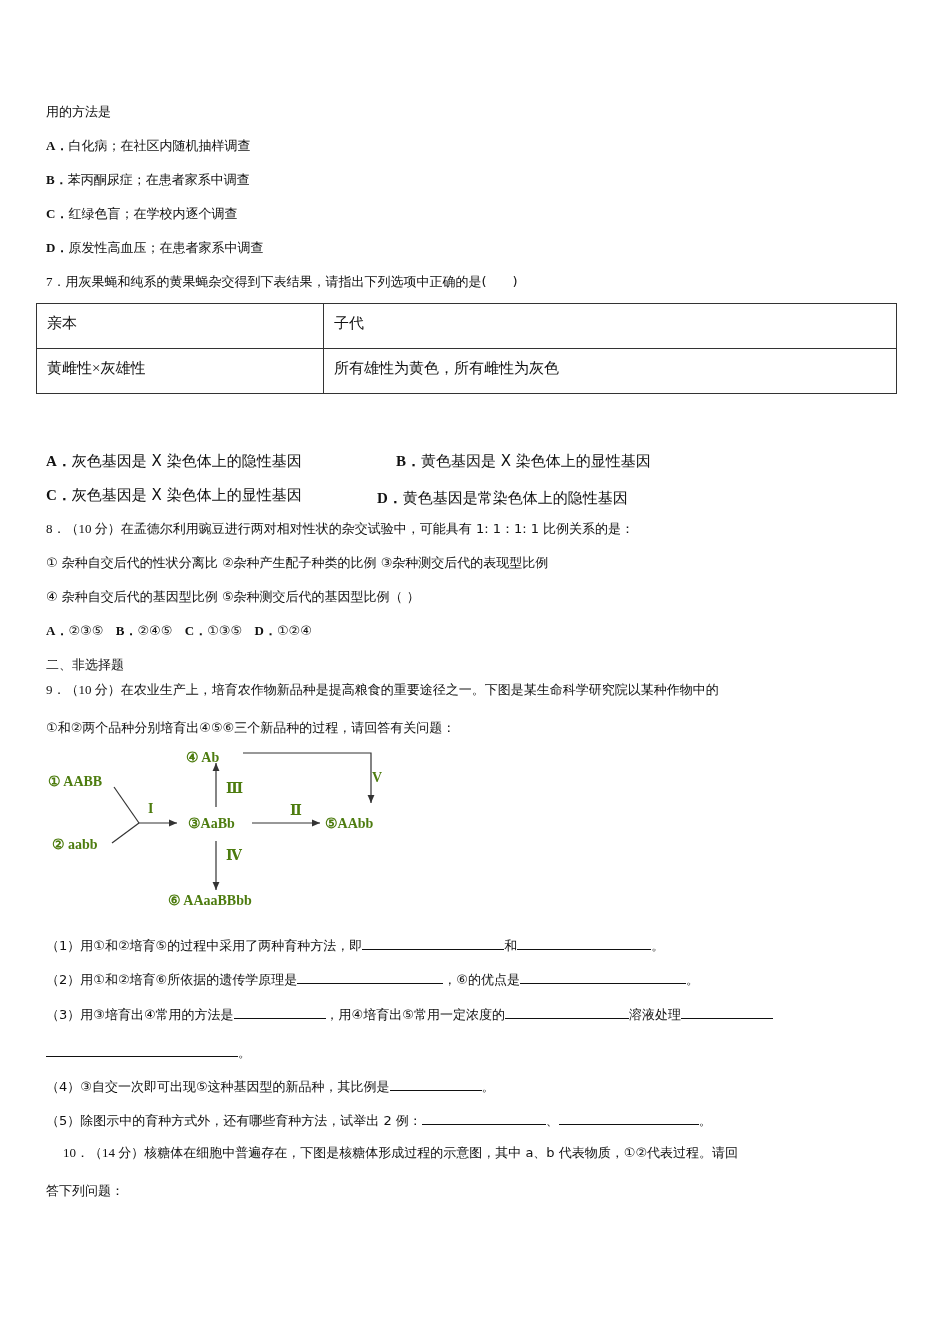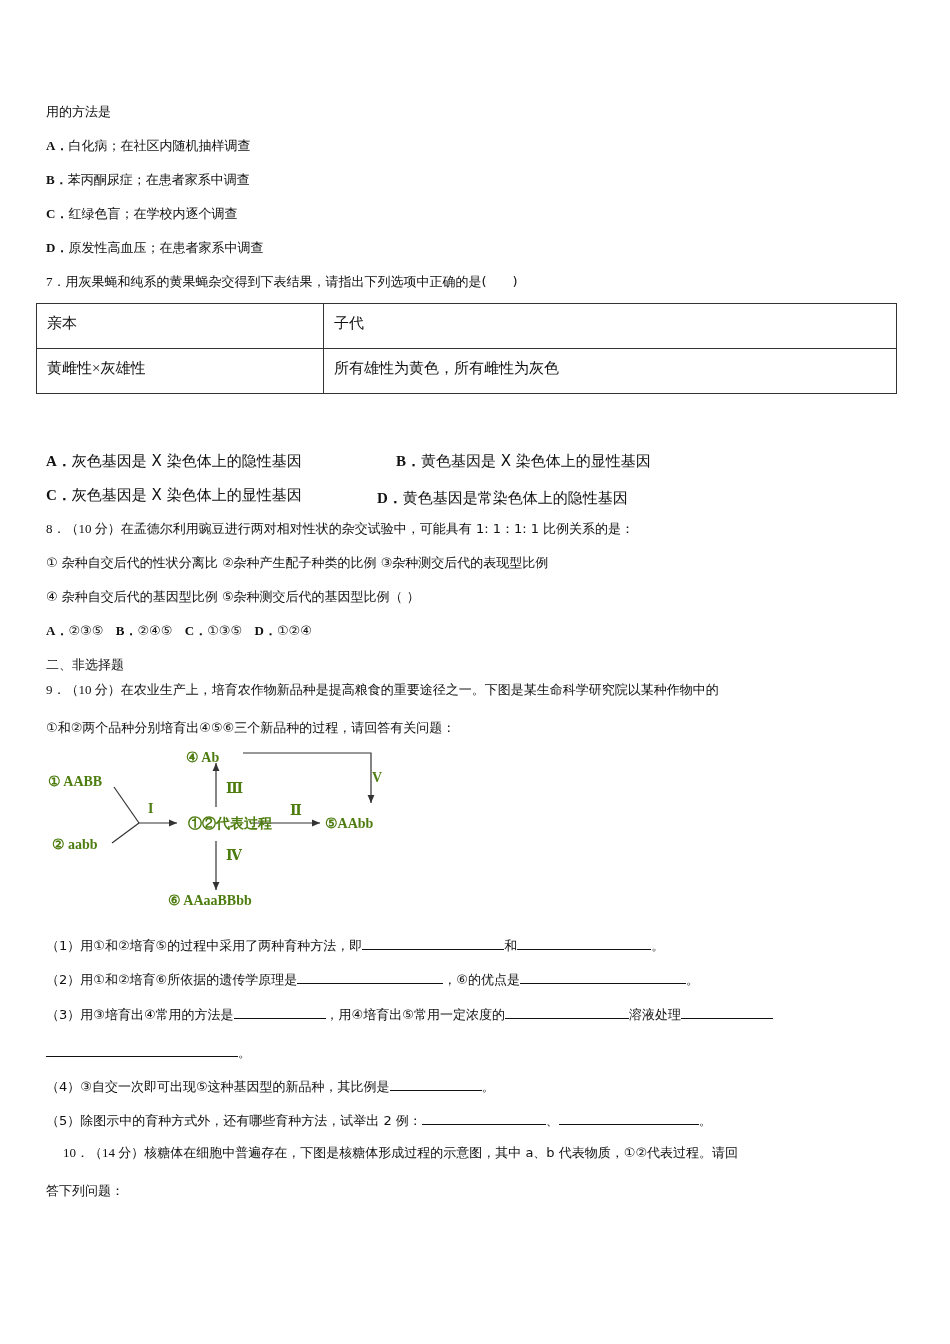--- a/index.html
+++ b/index.html
@@ -89,21 +89,21 @@
     <line x1="176" y1="62" x2="176" y2="18" stroke="#333" stroke-width="1.2" marker-end="url(#ah)"></line>
 
     <line x1="212" y1="78" x2="280" y2="78" stroke="#333" stroke-width="1.2" marker-end="url(#ah)"></line>
 
     <polyline points="203,8 331,8 331,58" fill="none" stroke="#333" stroke-width="1.2" marker-end="url(#ah)"></polyline>
 
     <line x1="176" y1="96" x2="176" y2="145" stroke="#333" stroke-width="1.2" marker-end="url(#ah)"></line>
   </svg>
   <span class="lbl" style="left:8px; top:28px;">① AABB</span>
   <span class="lbl" style="left:12px; top:91px;">② aabb</span>
-  <span class="lbl" style="left:148px; top:70px;">①②代表过程</span>
+  <span class="lbl" style="left:148px; top:70px;">③AaBb</span>
   <span class="lbl" style="left:146px; top:4px;">④ Ab</span>
   <span class="lbl" style="left:285px; top:70px;text-align:right;">⑤AAbb</span>
   <span class="lbl" style="left:128px; top:147px;">⑥ AAaaBBbb</span>
   <span class="lbl" style="left:108px; top:56px;">I</span>
   <span class="lbl" style="left:250px; top:57px;">Ⅱ</span>
   <span class="lbl" style="left:186px; top:35px;">Ⅲ</span>
   <span class="lbl" style="left:186px; top:102px;">Ⅳ</span>
   <span class="lbl" style="left:332px; top:25px;">V</span>
 </div>
 

